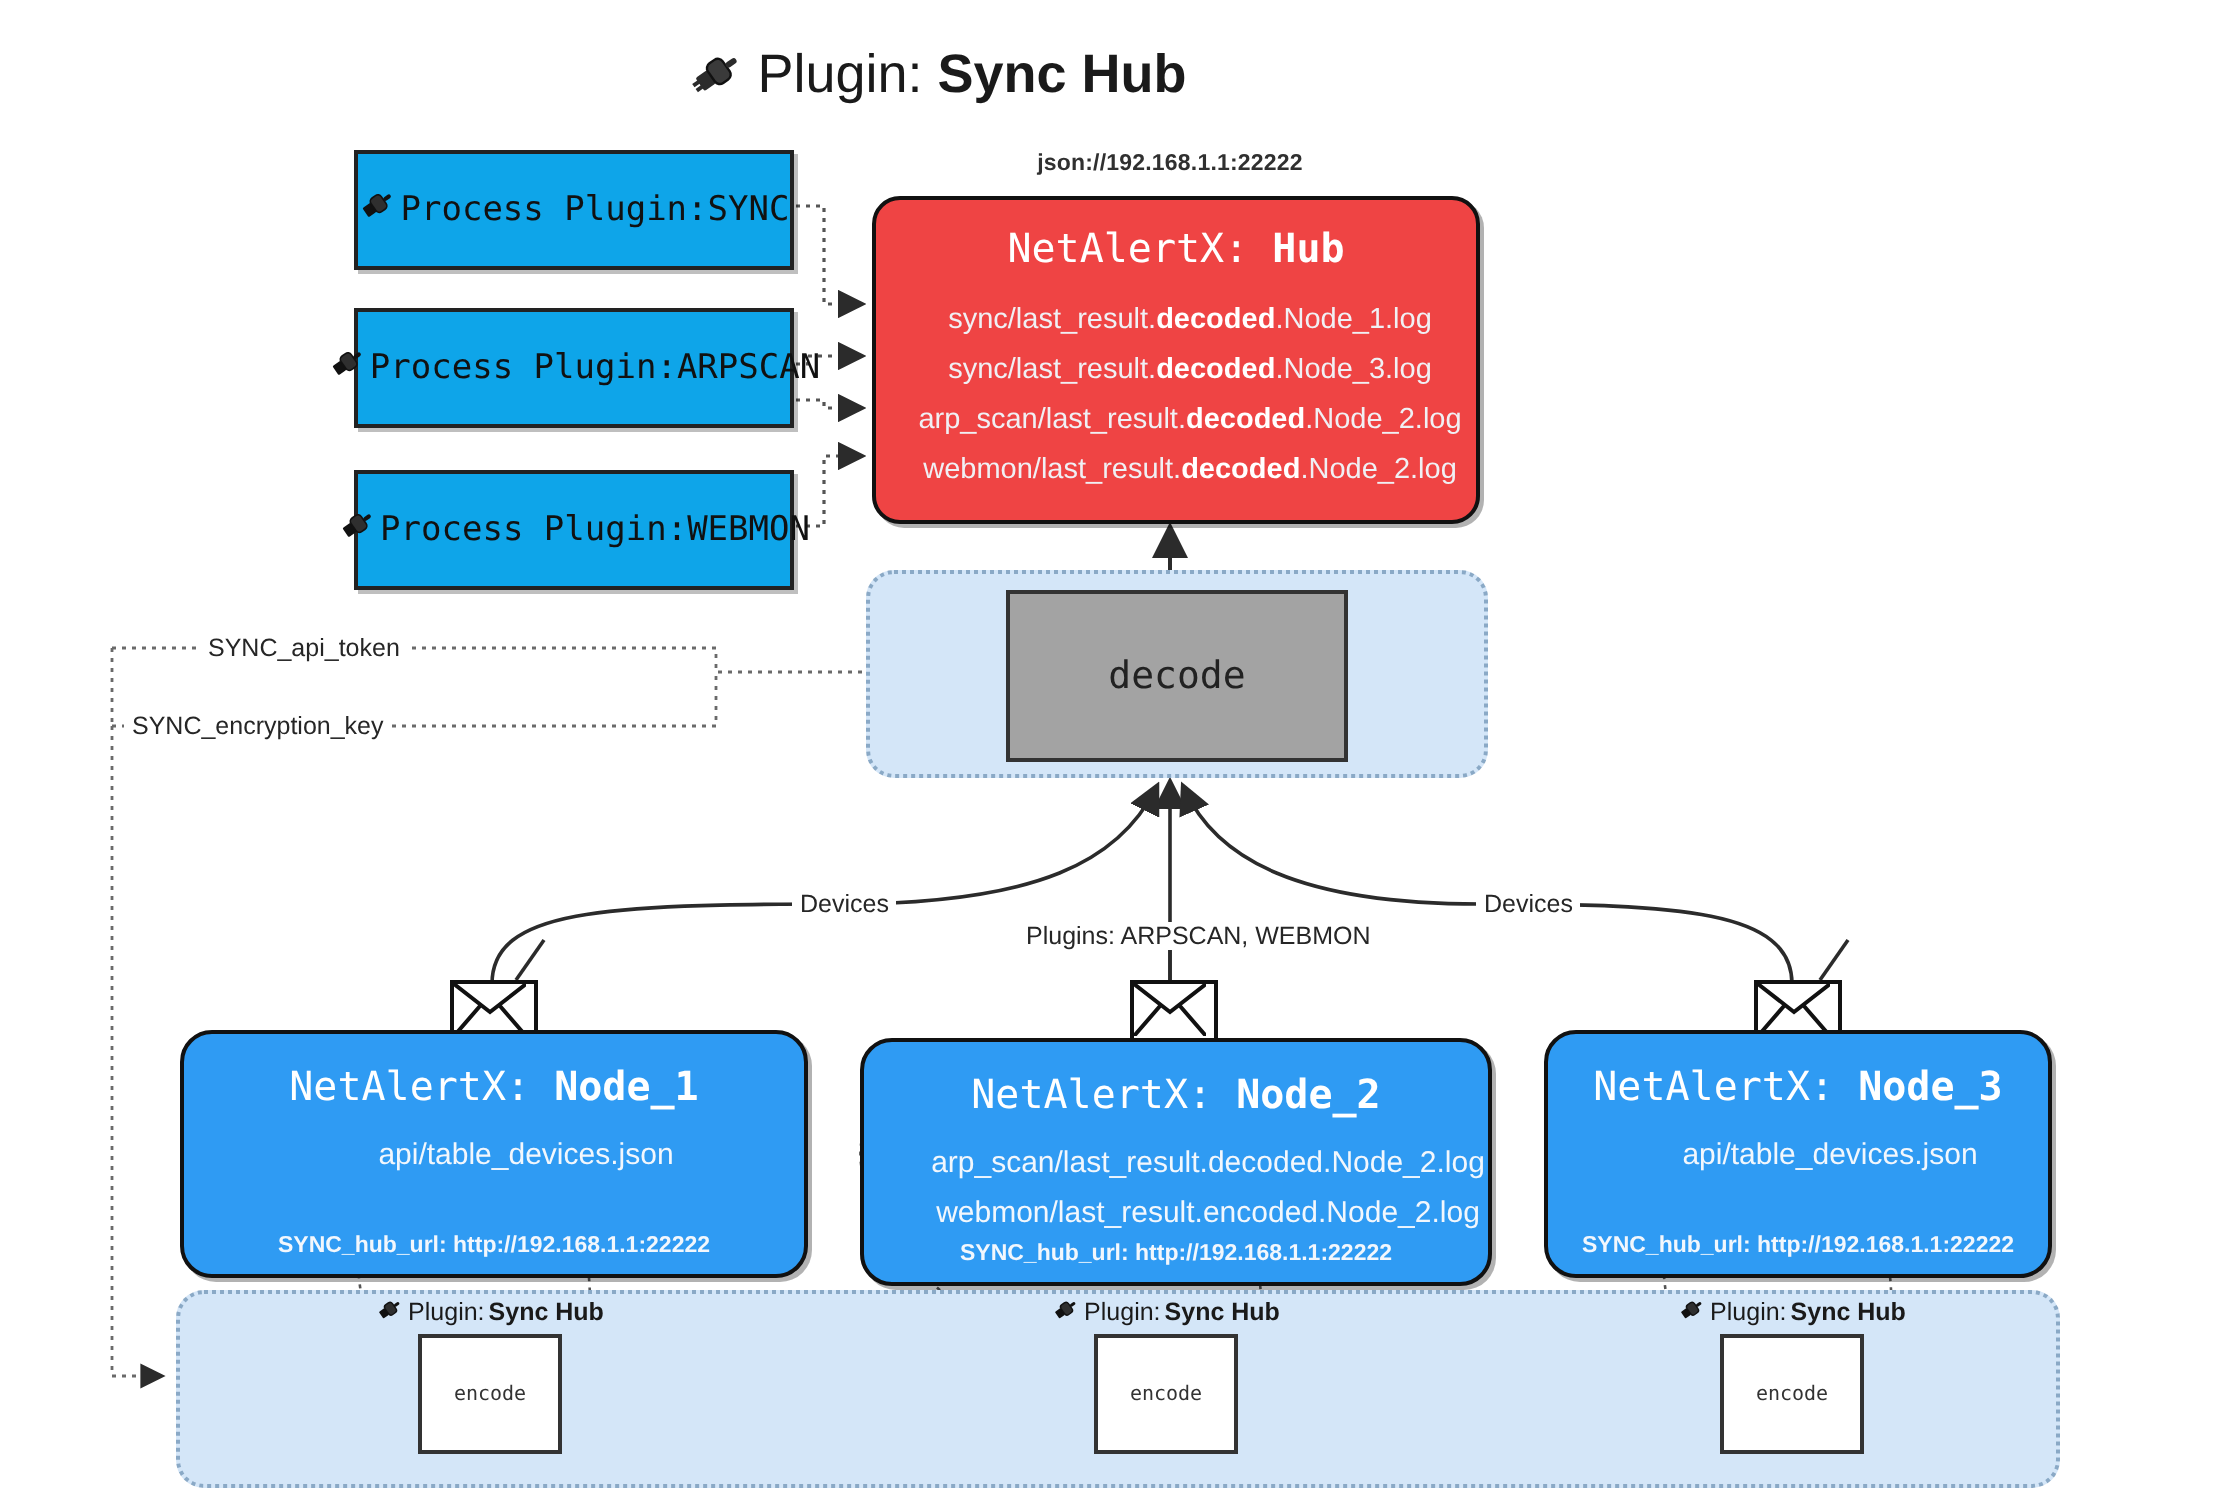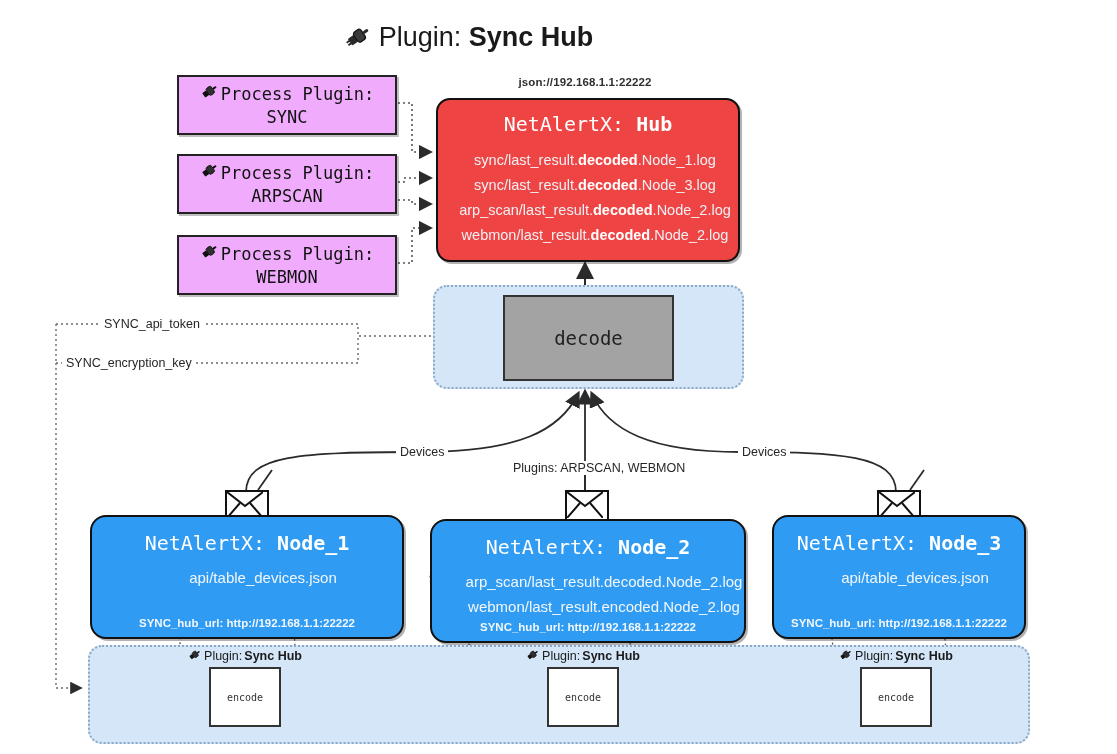--- a/index.html
+++ b/index.html
@@ -15,25 +15,25 @@
   #title{
     left:0;top:16px;width:938px;text-align:center;
     font-size:27px;line-height:42px;color:#1a1a1a;
   }
   #title .plug{display:inline-block;vertical-align:-3px;margin-right:6px;}
   #title .lite{font-weight:400;}
   #title .bold{font-weight:700;}
 
   
   .proc{
-    width:216px;height:56px;background:#f0abfc;border:2px solid #222;
+    width:216px;height:56px;background:#0ea5e9;border:2px solid #222;
     box-shadow:2px 2px 0 rgba(0,0,0,.25);
     font-family:"DejaVu Sans Mono","Liberation Mono",monospace;
     font-size:17px;color:#111;
-    display:flex;flex-direction:column;align-items:center;justify-content:center;
+    display:flex;flex-direction:row;align-items:center;justify-content:center;
     line-height:1.3;
   }
   .proc .r1{display:flex;align-items:center;gap:1px;white-space:nowrap;}
   .proc .r2{white-space:nowrap;}
   #proc0{left:177px;top:75px;}
   #proc1{left:177px;top:154px;}
   #proc2{left:177px;top:235px;}
 
   
   #hub-url{

